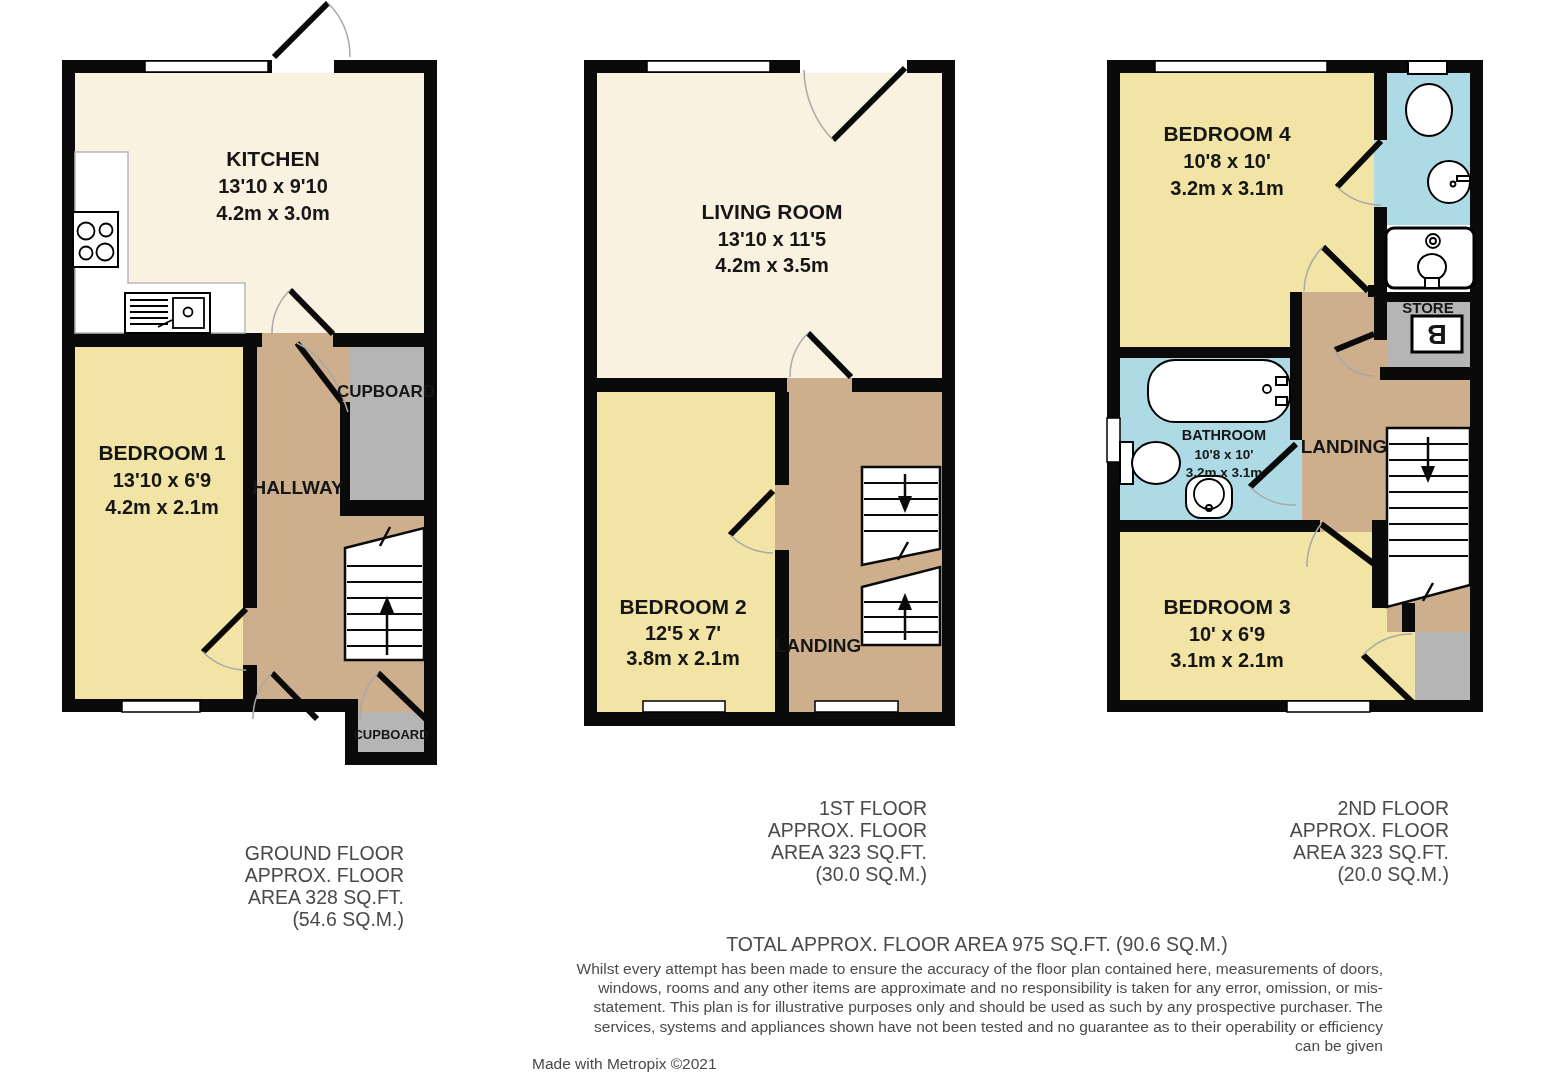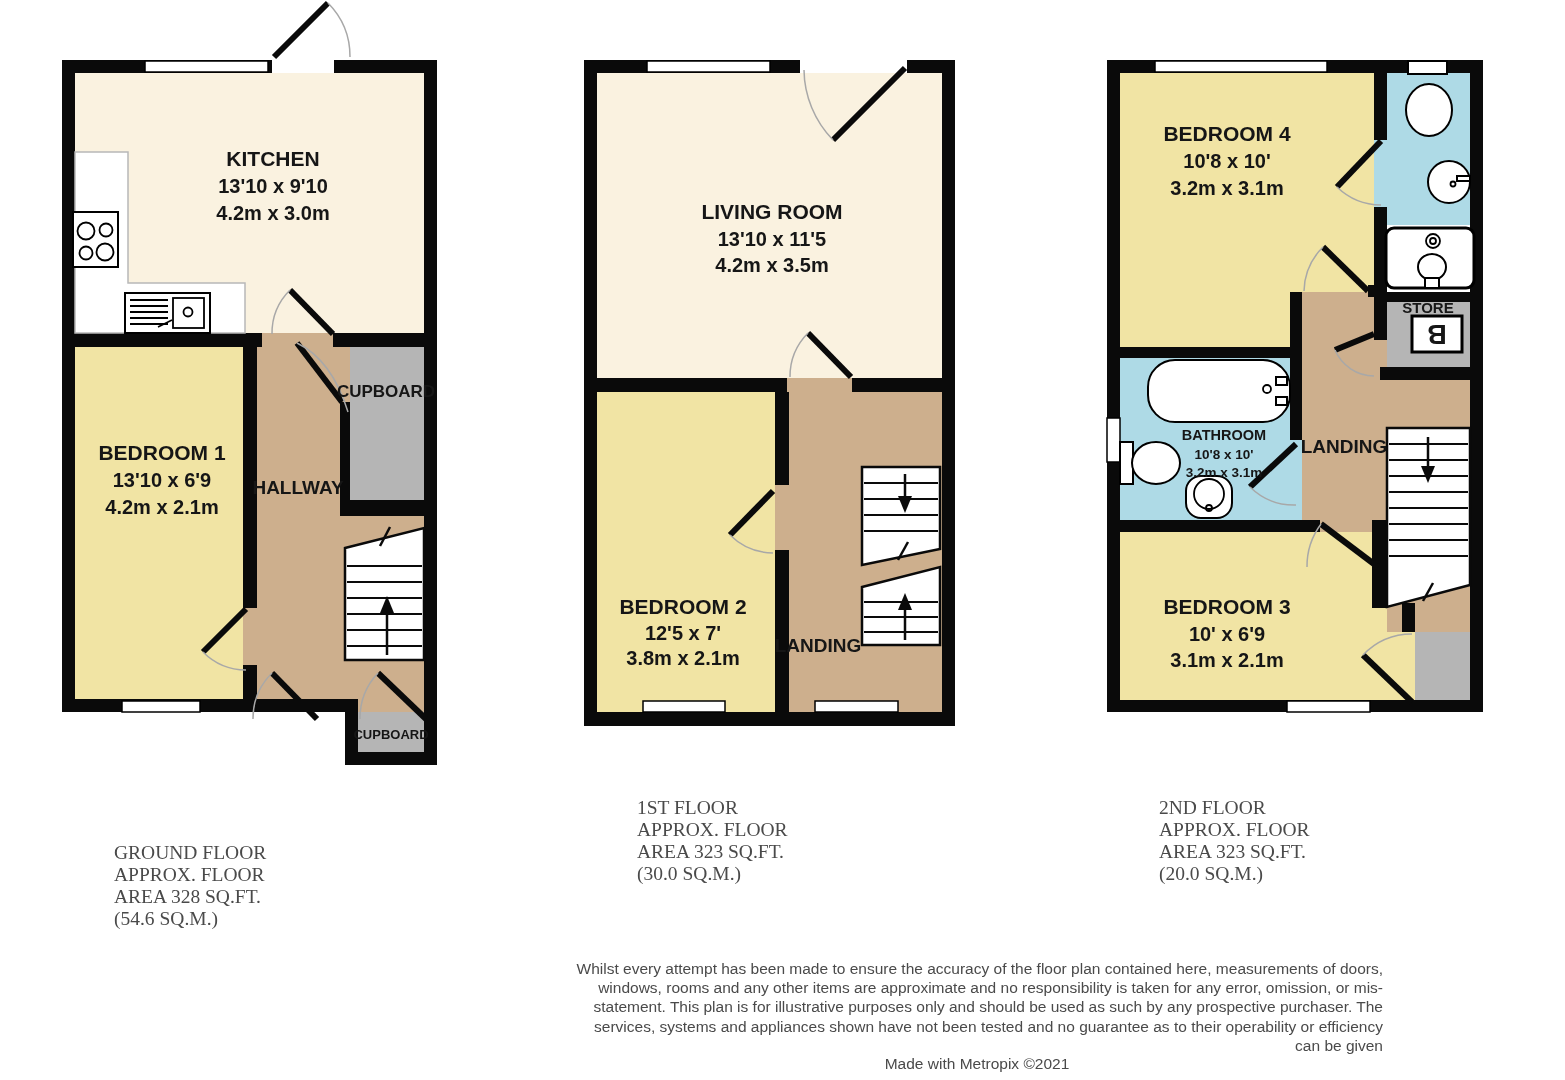--- a/index.html
+++ b/index.html
@@ -20,27 +20,27 @@
   .leaf{stroke:#0A0A0A;stroke-width:6;}
   .arc{fill:none;stroke:#A8A8A8;stroke-width:1.5;}
   .fix{fill:#fff;stroke:#000;stroke-width:2;}
   .fix3{fill:#fff;stroke:#000;stroke-width:3;}
   .ring{fill:none;stroke:#000;stroke-width:1.8;}
   .counter{fill:#fff;stroke:#B8B8B8;stroke-width:1.5;}
   .arrowline{stroke:#0A0A0A;stroke-width:2.5;}
   .arrowhead{fill:#0A0A0A;}
   .notch{fill:none;stroke:#0A0A0A;stroke-width:2.5;}
   .rlbl{font-family:"Liberation Sans",sans-serif;font-weight:bold;fill:#161616;text-anchor:middle;}
-  .caption{position:absolute;text-align:left;white-space:pre-line;color:#4A4A4A;
-           font-size:19.5px;line-height:22px;font-family:Liberation Serif, serif;}
+  .caption{position:absolute;text-align:right;white-space:pre-line;color:#4A4A4A;
+           font-size:19.5px;line-height:22px;}
   .footer-total{position:absolute;left:532px;top:933px;width:890px;text-align:center;
                 color:#4A4A4A;font-size:19.5px;}
   .footer-disclaimer{position:absolute;left:567px;top:959px;width:816px;text-align:right;
                      color:#4A4A4A;font-size:15.5px;line-height:19.2px;}
-  .footer-credit{position:absolute;left:532px;top:1055px;width:890px;text-align:center;
+  .footer-credit{position:absolute;left:532px;top:1055px;width:890px;
                  color:#4A4A4A;font-size:15.5px;}
 </style>
 </head>
 <body>
 
 <div id="canvas">
 
   <svg class="plan" style="left:40px" width="420" height="780" viewBox="0 0 420 780">
     <g>
       <rect class="wall" x="22" y="60" width="375" height="652"></rect>
@@ -312,16 +312,17 @@
 (54.6 SQ.M.)</div>
   <div class="caption" style="left:637px;top:797px;width:290px">1ST FLOOR
 APPROX. FLOOR
 AREA 323 SQ.FT.
 (30.0 SQ.M.)</div>
   <div class="caption" style="left:1159px;top:797px;width:290px">2ND FLOOR
 APPROX. FLOOR
 AREA 323 SQ.FT.
 (20.0 SQ.M.)</div>
 
+  <div class="footer-total">TOTAL APPROX. FLOOR AREA 975 SQ.FT. (90.6 SQ.M.)</div>
   <div class="footer-disclaimer">Whilst every attempt has been made to ensure the accuracy of the floor plan contained here, measurements of doors, windows, rooms and any other items are approximate and no responsibility is taken for any error, omission, or mis-statement. This plan is for illustrative purposes only and should be used as such by any prospective purchaser. The services, systems and appliances shown have not been tested and no guarantee as to their operability or efficiency can be given</div>
   <div class="footer-credit">Made with Metropix ©2021</div>
 
 </div>
 
 </body></html>

